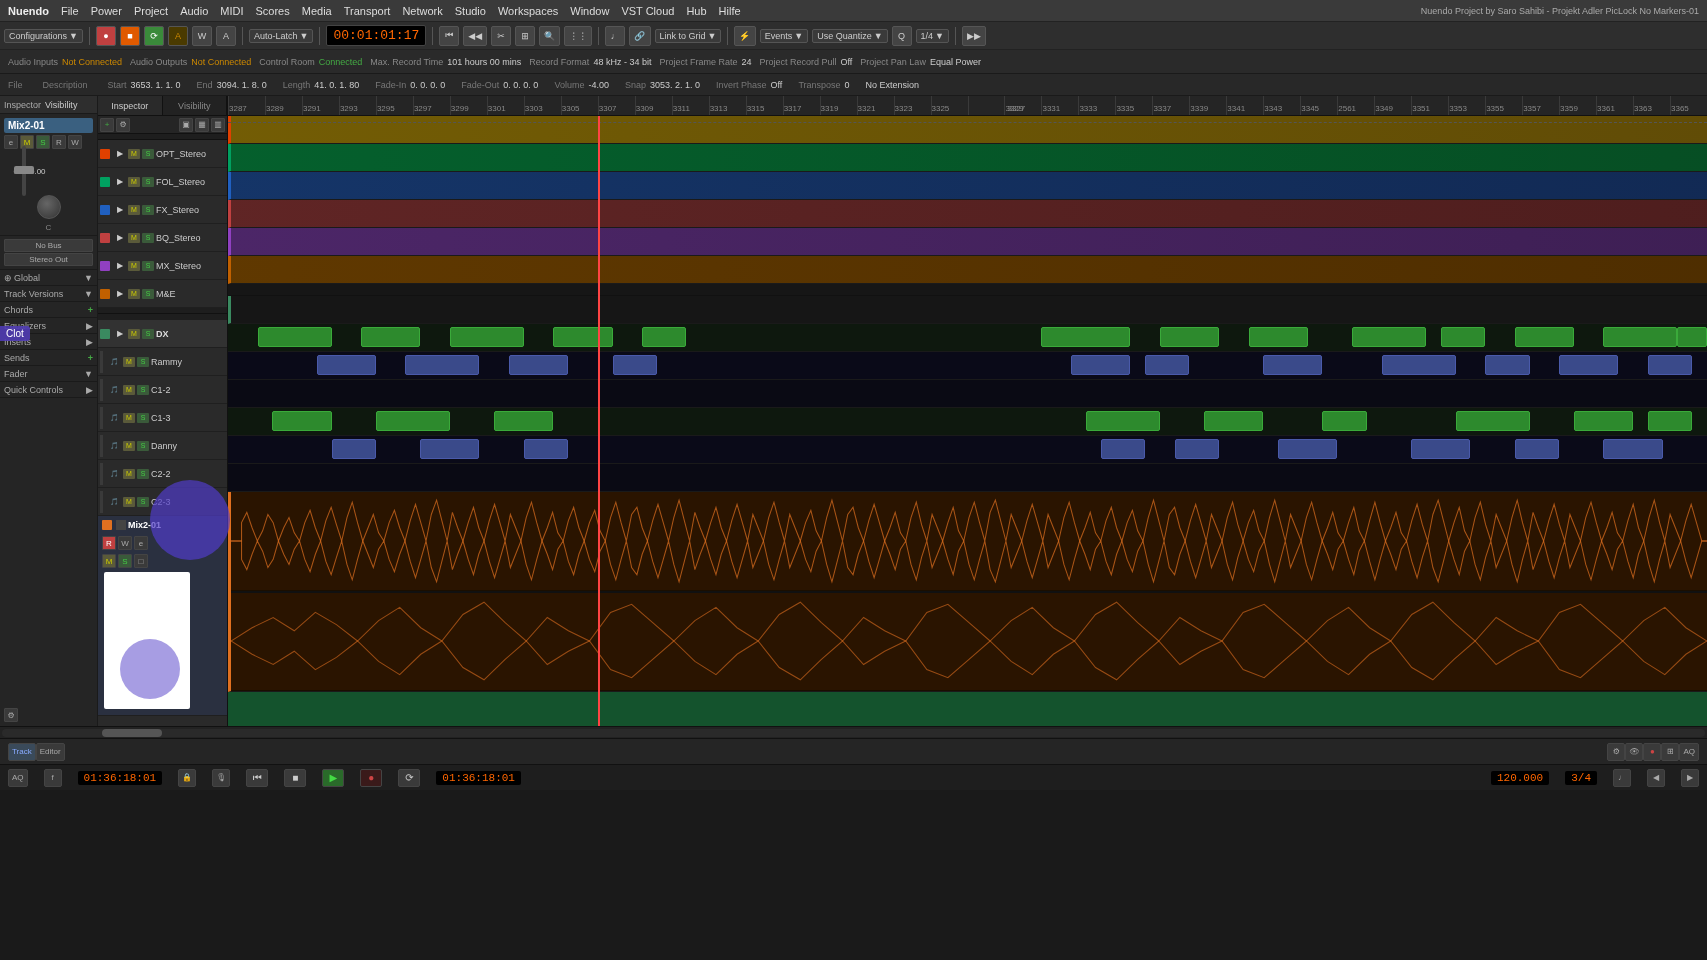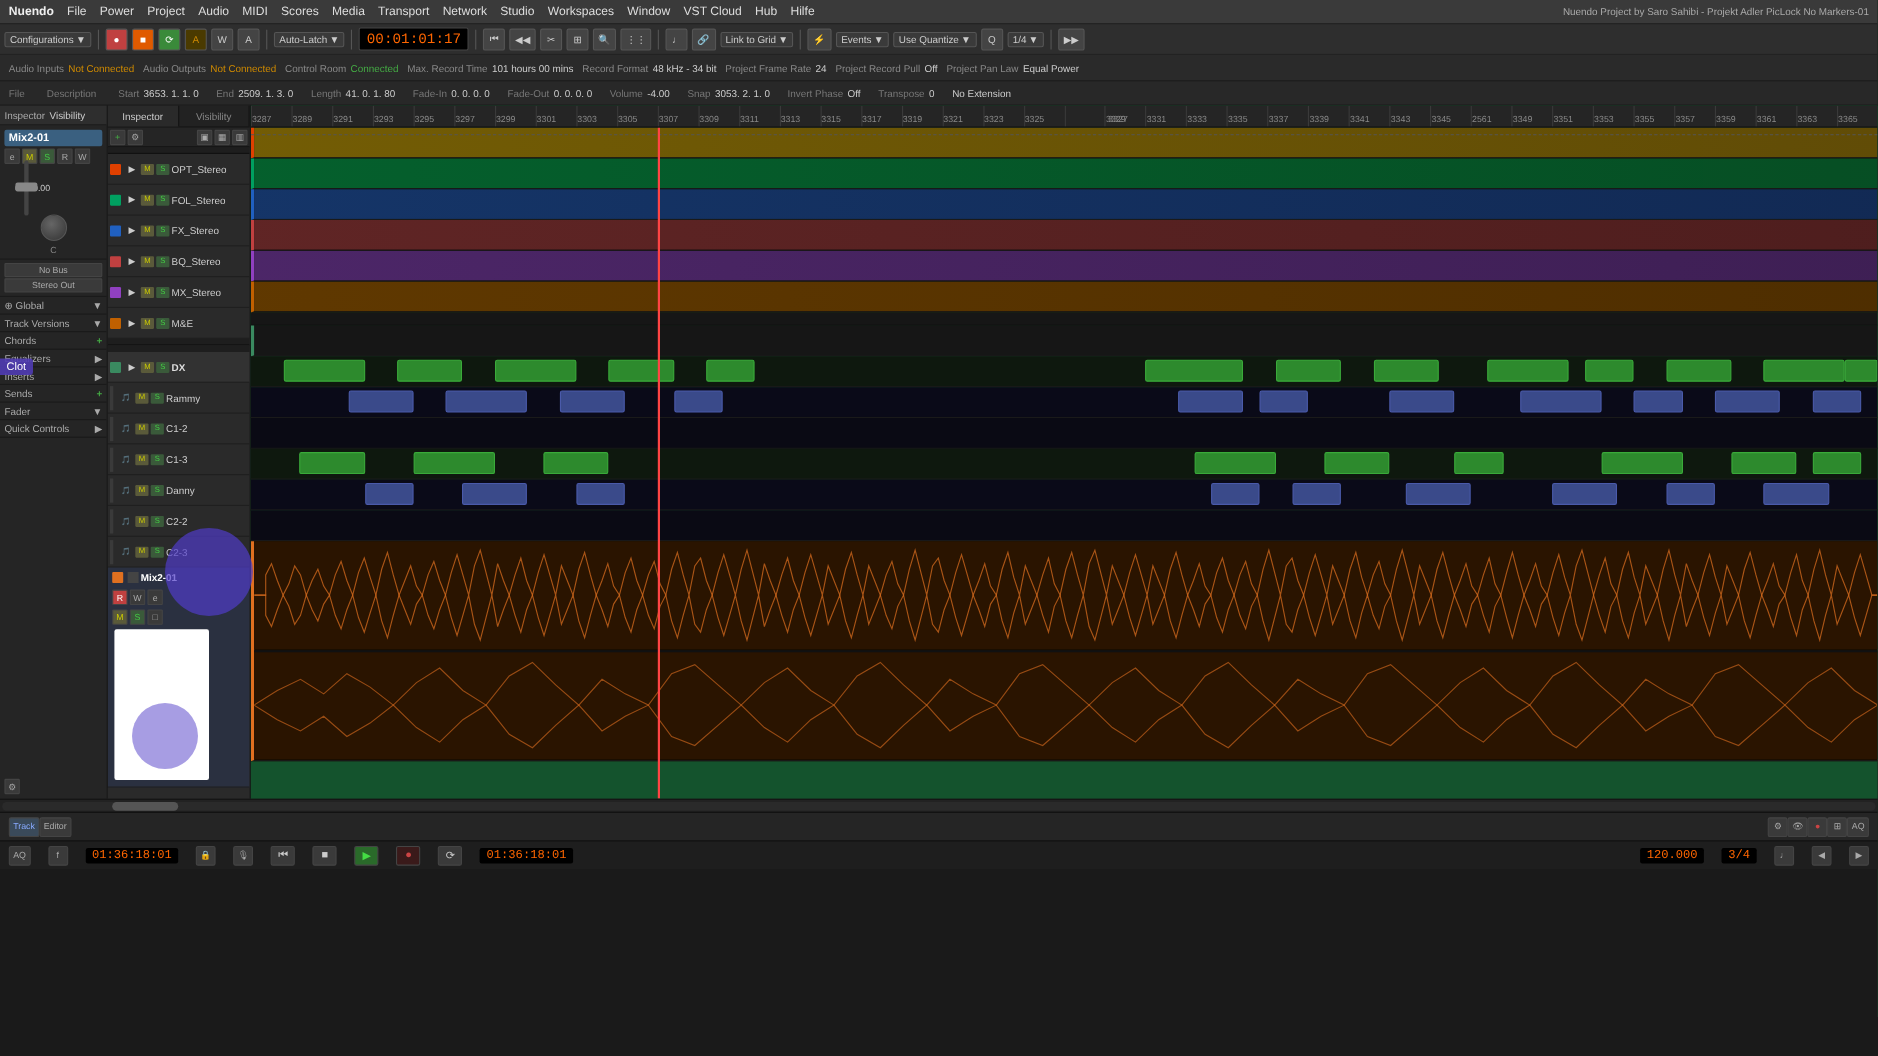--- a/index.html
+++ b/index.html
@@ -662,21 +662,21 @@
   <div class="info-item">
     <span class="info-label">Description</span>
     <span class="info-value"></span>
   </div>
   <div class="info-item">
     <span class="info-label">Start</span>
     <span class="info-value">3653. 1. 1. 0</span>
   </div>
   <div class="info-item">
     <span class="info-label">End</span>
-    <span class="info-value">2509. 1. 3. 0</span>
+    <span class="info-value">3094. 1. 8. 0</span>
   </div>
   <div class="info-item">
     <span class="info-label">Length</span>
     <span class="info-value">41. 0. 1. 80</span>
   </div>
   <div class="info-item">
     <span class="info-label">Fade-In</span>
     <span class="info-value">0. 0. 0. 0</span>
   </div>
   <div class="info-item">

